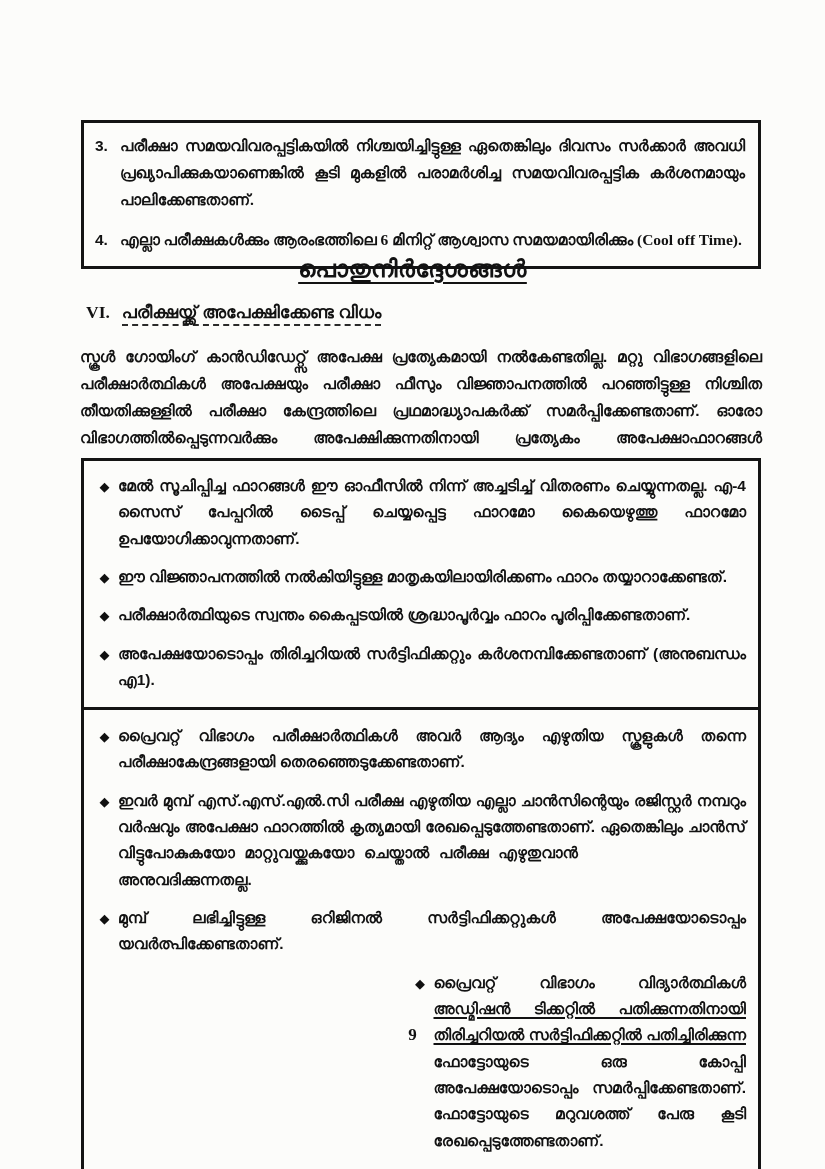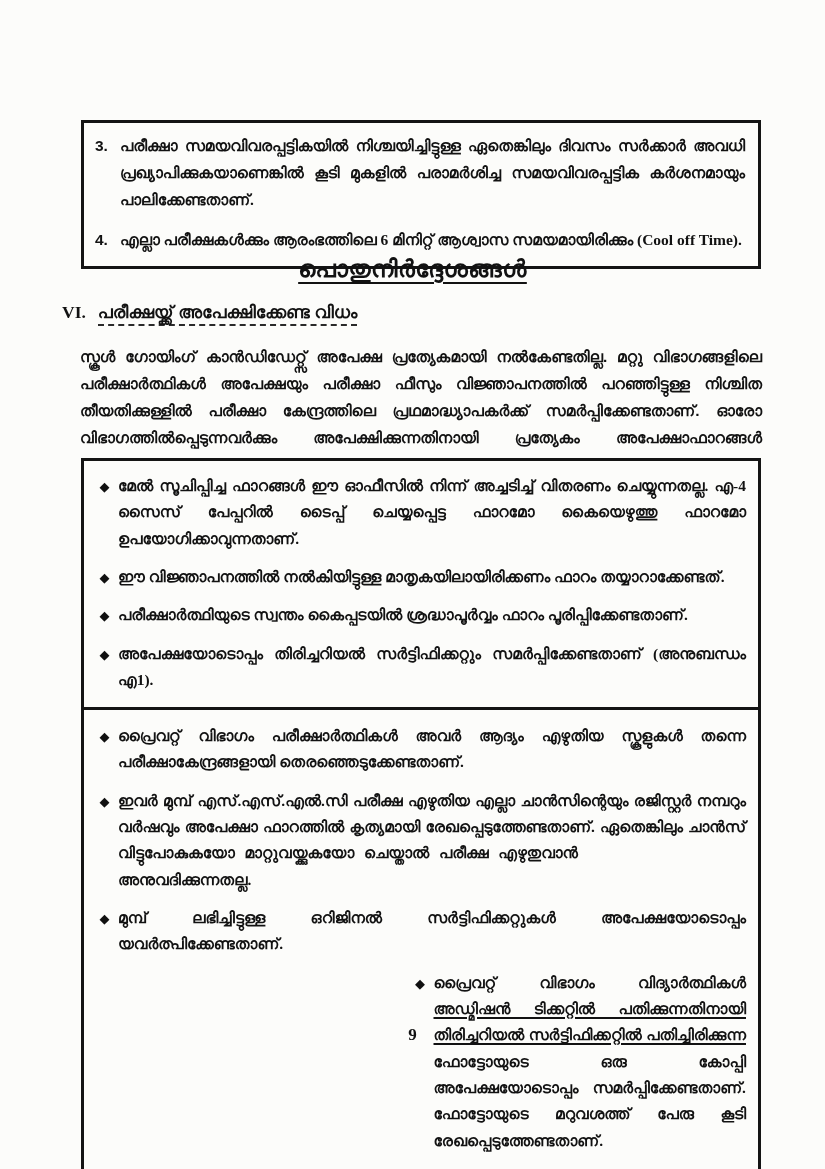--- a/index.html
+++ b/index.html
@@ -21,34 +21,34 @@
   .num{flex:none;width:32px;padding-left:7px;box-sizing:border-box;}
   .num-text{flex:1;text-align:justify;padding-right:3px;font-family:Liberation Serif, serif;}
 
   
   .main-heading{position:absolute;left:0;top:255px;width:100%;text-align:center;
     font-size:24px;font-weight:bold;letter-spacing:.5px;}
   .main-heading .ul{text-decoration:underline;text-underline-offset:5px;text-decoration-thickness:2px;}
 
   
   .section-line{position:absolute;left:62px;top:302px;font-size:17.5px;font-weight:bold;}
-  .section-num{font-family:"Liberation Serif","DejaVu Serif",serif;margin-right:12px;}
+  .section-num{font-family:"Liberation Serif","DejaVu Serif",serif;margin-right:12px;margin-left:24px;}
   .section-title{border-bottom:2px dashed #2a2a2a;padding-bottom:2px;margin-top:8px;}
 
   
   .intro{position:absolute;left:80px;top:343px;width:682px;
     font-size:15.5px;font-weight:bold;line-height:1.75;text-align:justify;}
 
   
   .box1{position:absolute;left:81px;top:458px;width:680px;padding:12px 9px 8px 7px;}
   .box2{position:absolute;left:81px;top:707px;width:680px;padding:13px 9px 10px 7px;}
   .bullet-item{display:flex;font-size:15.5px;font-weight:bold;line-height:1.7;margin-bottom:12px;}
   .bullet-item:last-child{margin-bottom:2px;}
   .bullet-marker{flex:none;width:27px;text-align:center;font-size:13px;padding-top:3px;color:#101010;}
-  .bullet-text{flex:1;text-align:justify;padding-right:3px;font-family:Liberation Serif, serif;}
+  .bullet-text{flex:1;text-align:justify;padding-right:3px;}
   .u{text-decoration:underline;text-decoration-thickness:1.5px;text-underline-offset:3px;}
   .gap{display:inline-block;width:168px;}
 
   
   .page-number{position:absolute;left:0;top:1025px;width:100%;text-align:center;
     font-size:17px;font-weight:bold;font-family:"Liberation Serif","DejaVu Serif",serif;}
 </style>
 </head>
 <body>
 
@@ -83,21 +83,21 @@
     <div class="bullet-item">
       <span class="bullet-marker">◆</span>
       <span class="bullet-text">ഈ വിജ്ഞാപനത്തിൽ നൽകിയിട്ടുള്ള മാതൃകയിലായിരിക്കണം ഫാറം തയ്യാറാക്കേണ്ടത്.</span>
     </div>
     <div class="bullet-item">
       <span class="bullet-marker">◆</span>
       <span class="bullet-text">പരീക്ഷാർത്ഥിയുടെ സ്വന്തം കൈപ്പടയിൽ ശ്രദ്ധാപൂർവ്വം ഫാറം പൂരിപ്പിക്കേണ്ടതാണ്.</span>
     </div>
     <div class="bullet-item">
       <span class="bullet-marker">◆</span>
-      <span class="bullet-text">അപേക്ഷയോടൊപ്പം തിരിച്ചറിയൽ സർട്ടിഫിക്കറ്റും സമർപ്പിക്കേണ്ടതാണ് (അനുബന്ധം എ1).</span>
+      <span class="bullet-text">അപേക്ഷയോടൊപ്പം തിരിച്ചറിയൽ സർട്ടിഫിക്കറ്റും കർശനമ്പിക്കേണ്ടതാണ് (അനുബന്ധം എ1).</span>
     </div>
     <div class="bullet-item">
       <span class="bullet-marker">◆</span>
       <span class="bullet-text">പ്രൈവറ്റ് വിഭാഗത്തിൽപ്പെട്ട പരീക്ഷാർത്ഥികൾ ഉപരിപഠനത്തിന് അർഹത ലഭിക്കാതെ പോയ മുഴുവൻ വിഷയങ്ങളും അപേക്ഷയിൽ ഉൾപ്പെടുത്തേണ്ടതാണ്. ഈ വിഷയങ്ങൾ ഏതൊക്കെയെന്ന് വളരെ ശ്രദ്ധാപൂർവ്വം രേഖപ്പെടുത്തേണ്ടതും പരീക്ഷാഫീസ് പരീക്ഷാ സെന്ററിലെ പ്രഥമാദ്ധ്യാപകനെ ഏൽപ്പിക്കേണ്ടതുമാണ്.</span>
     </div>
   </div>
 
   <div class="box2 scanbox">
     <div class="bullet-item">
       <span class="bullet-marker">◆</span>

